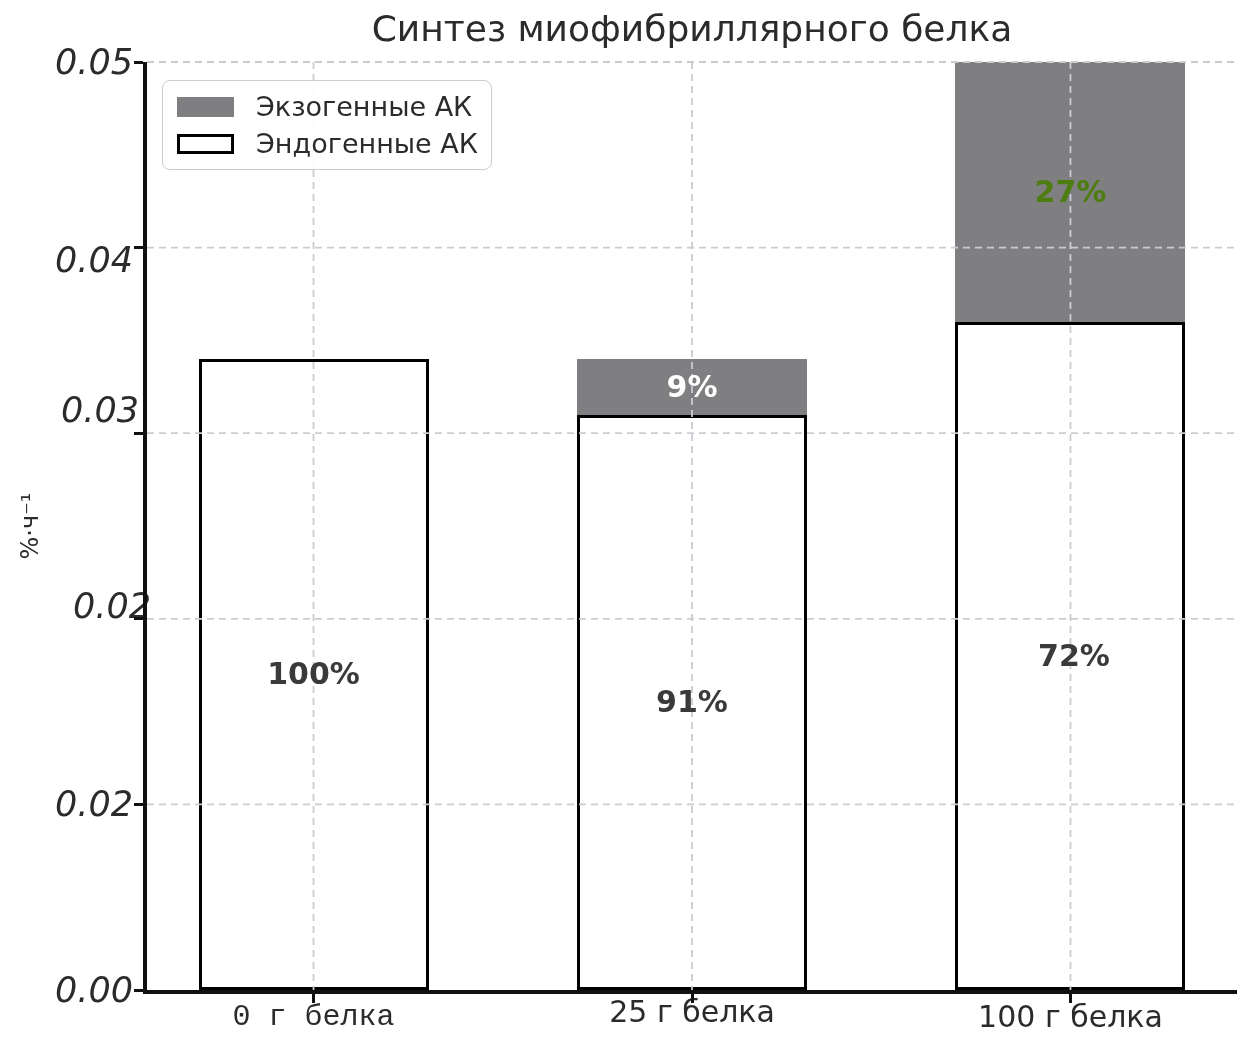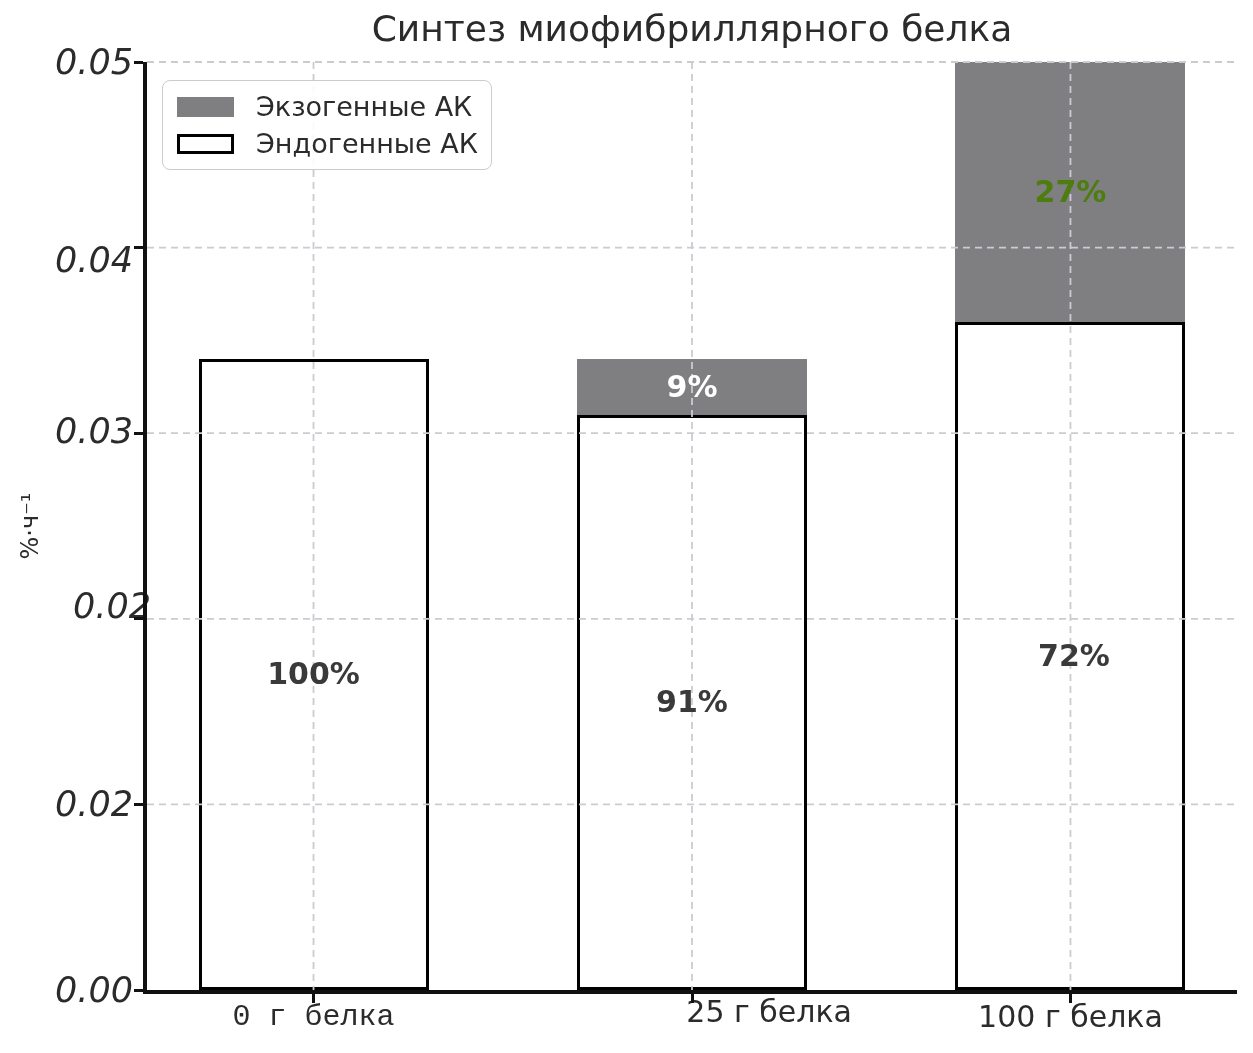--- a/index.html
+++ b/index.html
@@ -119,24 +119,24 @@
     </svg>
     <div class="spine" style="left: 143px; top: 62px; width: 4px; height: 932px; z-index: 2;"></div>
     <div class="spine" style="left: 143px; top: 990px; width: 1094px; height: 4px; z-index: 2;"></div>
     <div class="tick" style="left: 134px; top: 988.5px; width: 9px; height: 3px; z-index: 2;"></div>
     <div class="ytick-label" style="top: 972px;">0.00</div>
     <div class="tick" style="left: 134px; top: 802.9px; width: 9px; height: 3px; z-index: 2;"></div>
     <div class="ytick-label" style="top: 786.4px;">0.02</div>
     <div class="tick" style="left: 134px; top: 617.3px; width: 9px; height: 3px; z-index: 2;"></div>
     <div class="ytick-label" style="top: 588px; margin-left: 18px;">0.02</div>
     <div class="tick" style="left: 134px; top: 431.7px; width: 9px; height: 3px; z-index: 2;"></div>
-    <div class="ytick-label" style="top: 413px;">0.03</div>
+    <div class="ytick-label" style="top: 392px; margin-left: 6px;">0.03</div>
     <div class="tick" style="left: 134px; top: 246.1px; width: 9px; height: 3px; z-index: 2;"></div>
     <div class="ytick-label" style="top: 229.6px; margin-top: 12px;">0.04</div>
     <div class="tick" style="left: 134px; top: 60.5px; width: 9px; height: 3px; z-index: 2;"></div>
     <div class="ytick-label" style="top: 44px;">0.05</div>
     <div class="tick" style="left: 312.028px; top: 994px; width: 3px; height: 9px; z-index: 2;"></div>
     <div class="xtick-label" style="left: 153.528px; top: 999px; font-family: Liberation Mono, monospace;">0 г белка</div>
     <div class="tick" style="left: 690.5px; top: 994px; width: 3px; height: 9px; z-index: 2;"></div>
-    <div class="xtick-label" style="left: 532px; top: 994px; text-align: right;">25 г белка</div>
+    <div class="xtick-label" style="left: 532px; top: 994px;">25 г белка</div>
     <div class="tick" style="left: 1068.97px; top: 994px; width: 3px; height: 9px; z-index: 2;"></div>
     <div class="xtick-label" style="left: 910.472px; top: 999px;">100 г белка</div>
   </div>
 
 </body></html>

